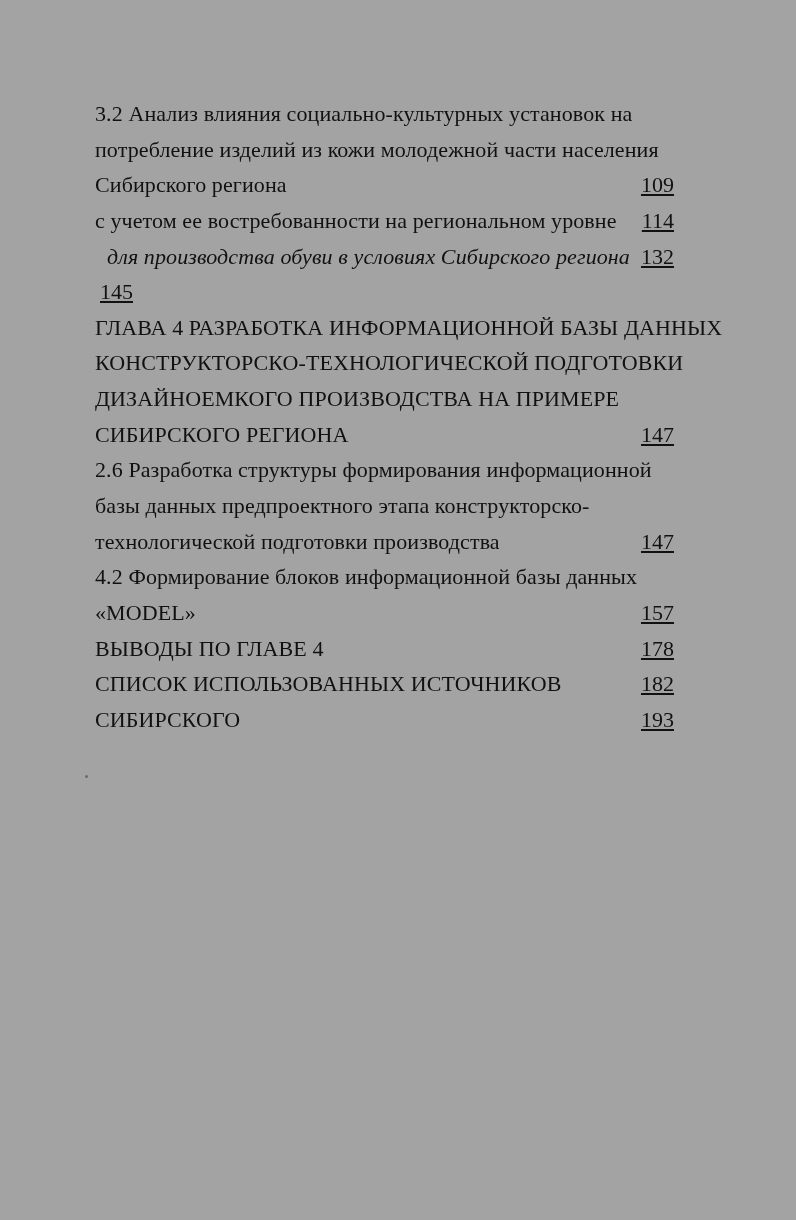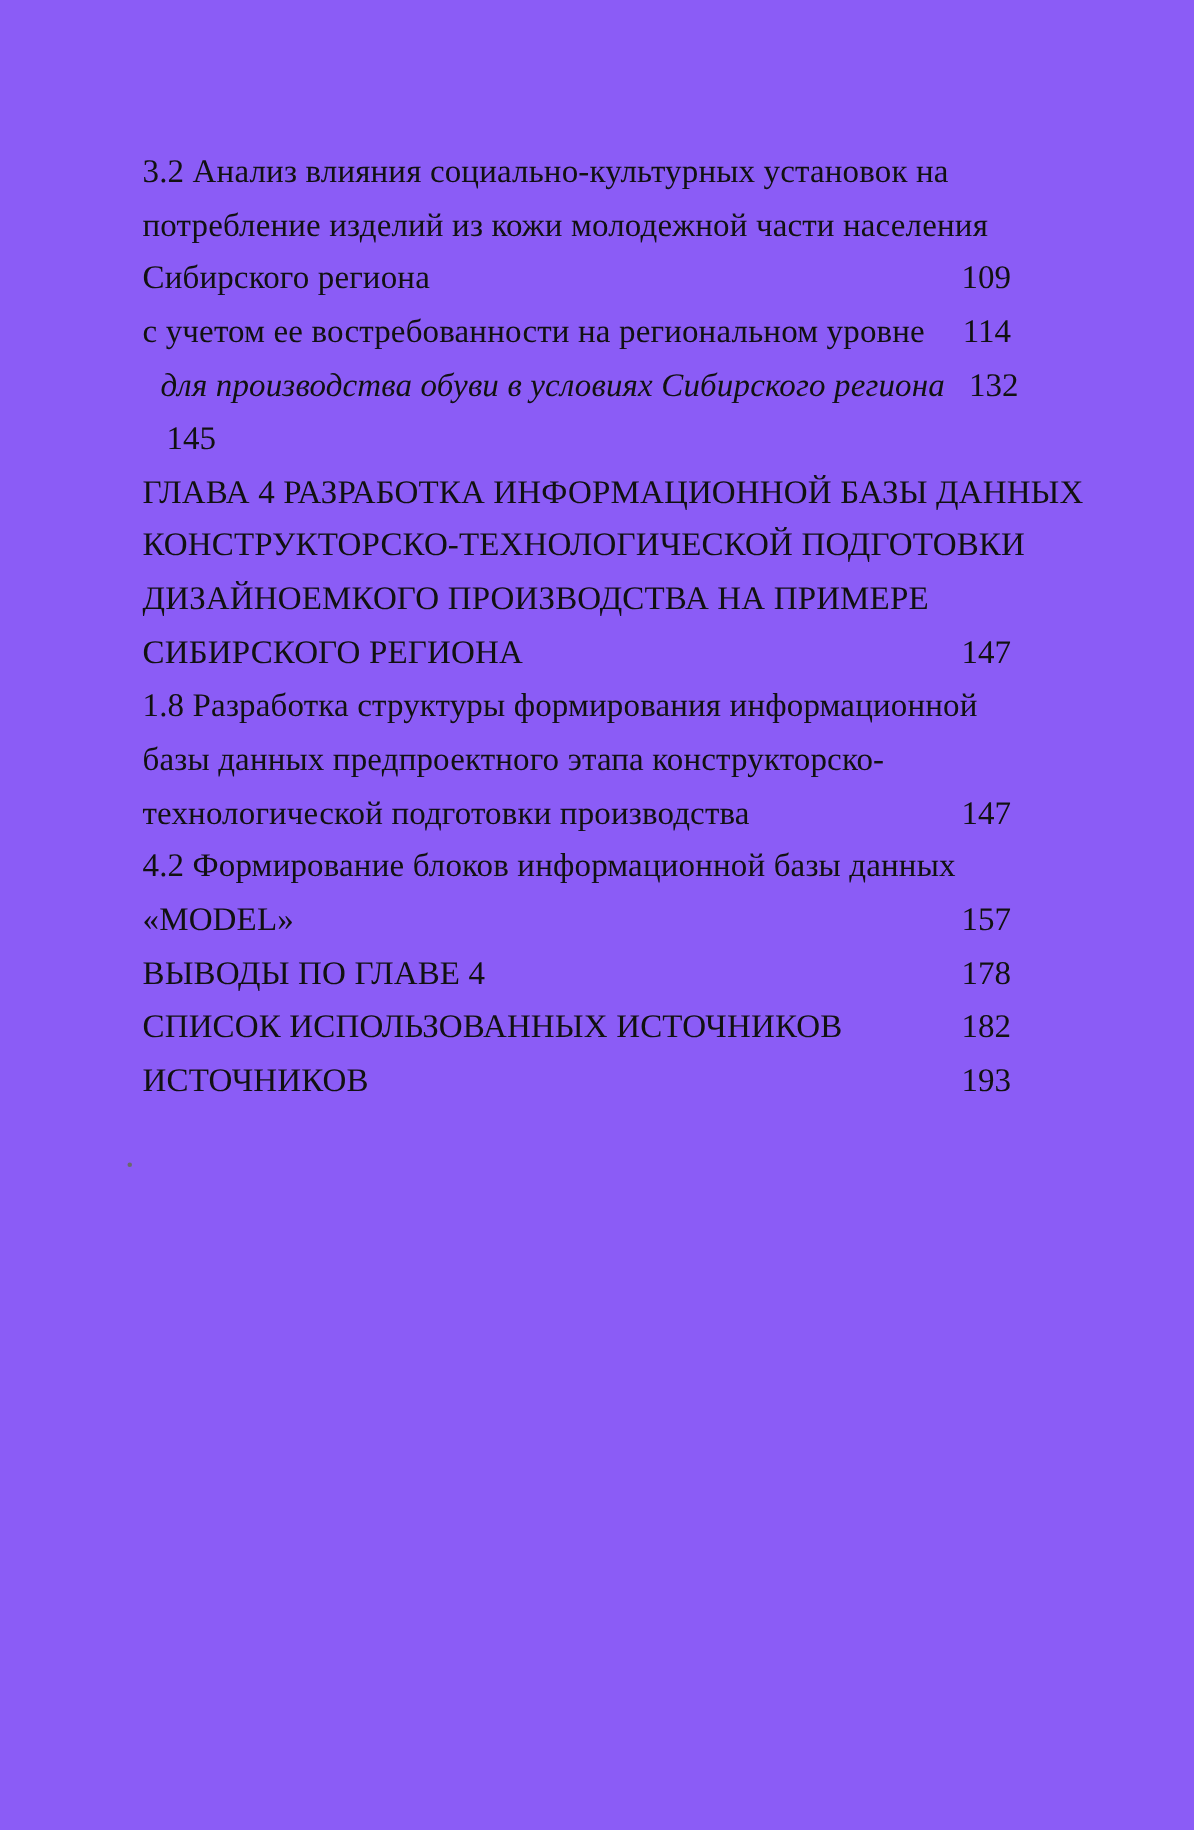--- a/index.html
+++ b/index.html
@@ -13,21 +13,21 @@
     font-family: "Liberation Serif", "DejaVu Serif", serif;
     color: #111111;
     overflow: hidden;
     position: relative;
   }
   .page {
     position: absolute;
     left: 0; top: 0;
     width: 796px;
     height: 1220px;
-    background: #8b5cf6;
+    background: #a3a3a3;
   }
   .toc {
     position: absolute;
     left: 95px;
     top: 96px;
     width: 579px; 
   }
   .toc-row {
     display: flex;
     justify-content: space-between;
@@ -38,22 +38,23 @@
     white-space: nowrap;
   }
   .toc-row .entry-text {
     letter-spacing: 0.1px;
   }
   .toc-row.indent .entry-text {
     padding-left: 12px;
     font-style: italic;
   }
   .toc-row .page-num {
-    margin-left: 16px;
+    margin-left: 5px;
     text-align: right;
+    text-decoration: underline;
   }
   .scan-dot {
     position: absolute;
     left: 85px;
     top: 775px;
     width: 3px;
     height: 3px;
     border-radius: 50%;
     background: #6a6a6a;
   }
@@ -108,21 +109,21 @@
     <span class="entry-text">ДИЗАЙНОЕМКОГО ПРОИЗВОДСТВА НА ПРИМЕРЕ</span>
     <span class="page-num"></span>
   </div>
 
   <div class="toc-row">
     <span class="entry-text">СИБИРСКОГО РЕГИОНА</span>
     <span class="page-num">147</span>
   </div>
 
   <div class="toc-row">
-    <span class="entry-text">1.8 Разработка структуры формирования информационной</span>
+    <span class="entry-text">2.6 Разработка структуры формирования информационной</span>
     <span class="page-num"></span>
   </div>
 
   <div class="toc-row">
     <span class="entry-text">базы данных предпроектного этапа конструкторско-</span>
     <span class="page-num"></span>
   </div>
 
   <div class="toc-row">
     <span class="entry-text">технологической подготовки производства</span>
@@ -144,18 +145,18 @@
     <span class="page-num">178</span>
   </div>
 
 
   <div class="toc-row">
     <span class="entry-text">СПИСОК ИСПОЛЬЗОВАННЫХ ИСТОЧНИКОВ</span>
     <span class="page-num">182</span>
   </div>
 
   <div class="toc-row">
-    <span class="entry-text">ИСТОЧНИКОВ</span>
+    <span class="entry-text">СИБИРСКОГО</span>
     <span class="page-num">193</span>
   </div>
 </div>
   <div class="scan-dot"></div>
 </div>
 
 </body></html>

